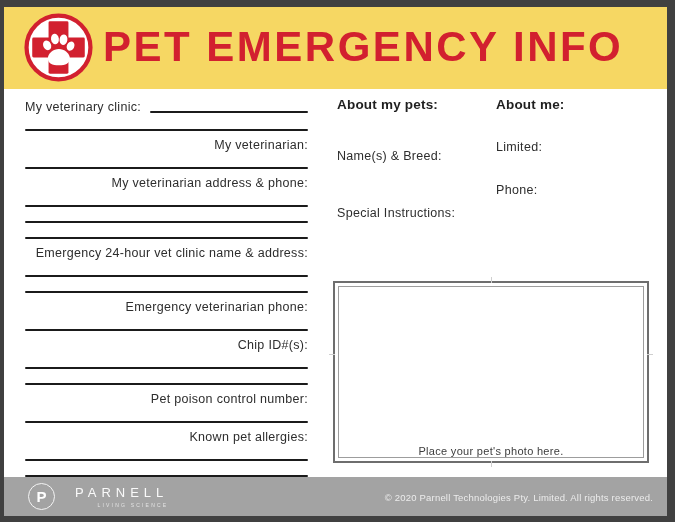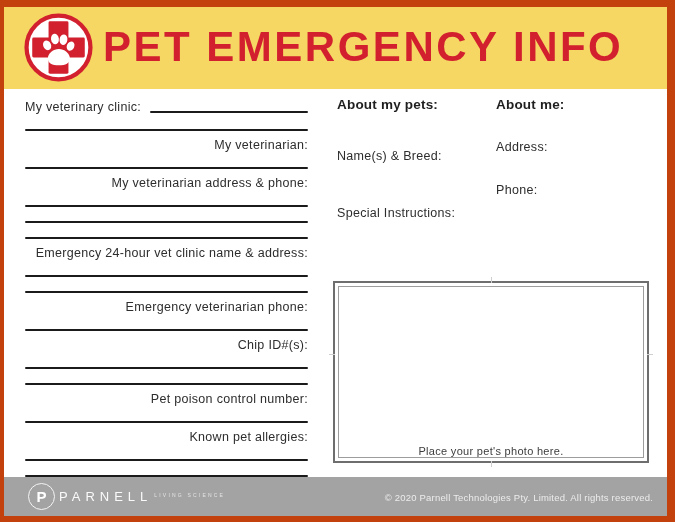--- a/index.html
+++ b/index.html
@@ -1,19 +1,19 @@
 <!DOCTYPE html>
 <html><head>
 <meta charset="utf-8">
 <style>
   * { margin:0; padding:0; box-sizing:border-box; }
   html,body { width:675px; height:522px; overflow:hidden; }
   body { font-family:"Liberation Sans", sans-serif; background:#151515; }
 
-  .frame { width:675px; height:522px; background:#c2410c; padding:7px 8px 6px 4px; }
+  .frame { width:675px; height:522px; background:#404040; padding:7px 8px 6px 4px; }
   .page  { position:relative; width:663px; height:509px; background:#ffffff; overflow:hidden; }
 
   
   .header { position:absolute; left:0; top:0; width:663px; height:82px; background:#F6D763; }
   .logo   { position:absolute; left:19px; top:5px; width:71px; height:71px; }
   .title  { position:absolute; left:99px; top:16px; font-size:42px; font-weight:800;
             letter-spacing:2.5px; color:#D2202F; white-space:nowrap; }
 
   
   .left-col { position:absolute; left:21px; top:93px; width:283px;text-align:right; }
@@ -43,21 +43,21 @@
   .tick.left   { left:-6px; top:40%; width:6px; height:1px; }
   .tick.right  { right:-6px; top:40%; width:6px; height:1px; }
 
   
   .footer { position:absolute; left:0; bottom:0; width:663px; height:39px; background:#A3A3A3;
             display:flex; align-items:center; justify-content:space-between; padding:0 14px 0 24px; }
   .brand-wrap { display:flex; align-items:center; }
   .brand-circle { width:27px; height:27px; border:1.6px solid #f4f4f4; border-radius:50%;
                   display:flex; align-items:center; justify-content:center; flex:0 0 auto; }
   .brand-p { color:#ffffff; font-weight:700; font-size:15px; line-height:1; }
-  .brand-txt { margin-left:4px; display:flex; flex-direction:row; }
+  .brand-txt { margin-left:20px; display:flex; flex-direction:column;align-items:flex-end; }
   .brand-name { color:#fafafa; font-size:13px; letter-spacing:5px; line-height:14px; }
   .brand-sub  { color:rgba(255,255,255,0.7); font-size:5px; letter-spacing:2.2px; margin-top:2px; margin-left:2px; }
   .foot-right { text-align:center; }
   .foot-tag  { color:#fbfbfb; font-size:11.5px; font-style:italic; letter-spacing:0.2px; }
   .foot-copy { color:#ececec; font-size:9.5px; margin-top:2px; letter-spacing:0.2px; }
 </style>
 </head>
 <body>
 
 <div class="frame">
@@ -117,21 +117,21 @@
     </div>
 
     <div class="about-pets">
       <div class="about-h">About my pets:</div>
       <div class="about-l gap37">Name(s) &amp; Breed:</div>
       <div class="about-l gap43">Special Instructions:</div>
     </div>
 
     <div class="about-me">
       <div class="about-h">About me:</div>
-      <div class="about-l gap28">Address:</div>
+      <div class="about-l gap28">Limited:</div>
       <div class="about-l gap29">Phone:</div>
     </div>
 
     <div class="photo-box">
       <div class="tick top"></div>
       <div class="tick bottom"></div>
       <div class="tick left"></div>
       <div class="tick right"></div>
       <div class="photo-inner">
         <div class="photo-text">Place your pet's photo here.</div>

